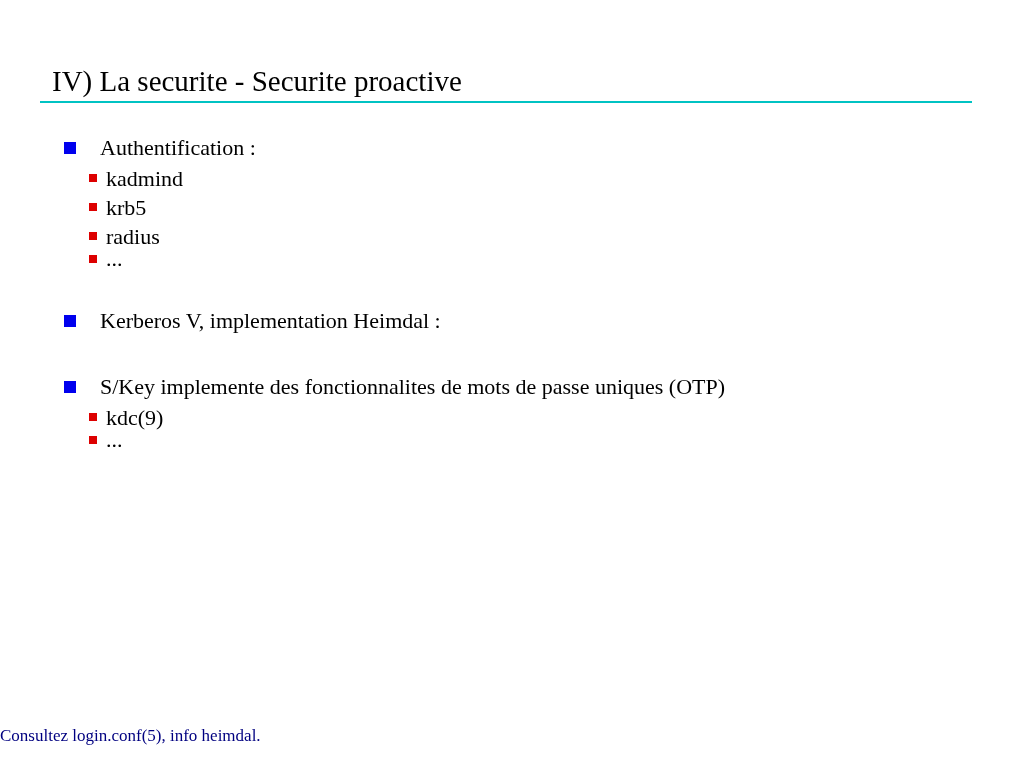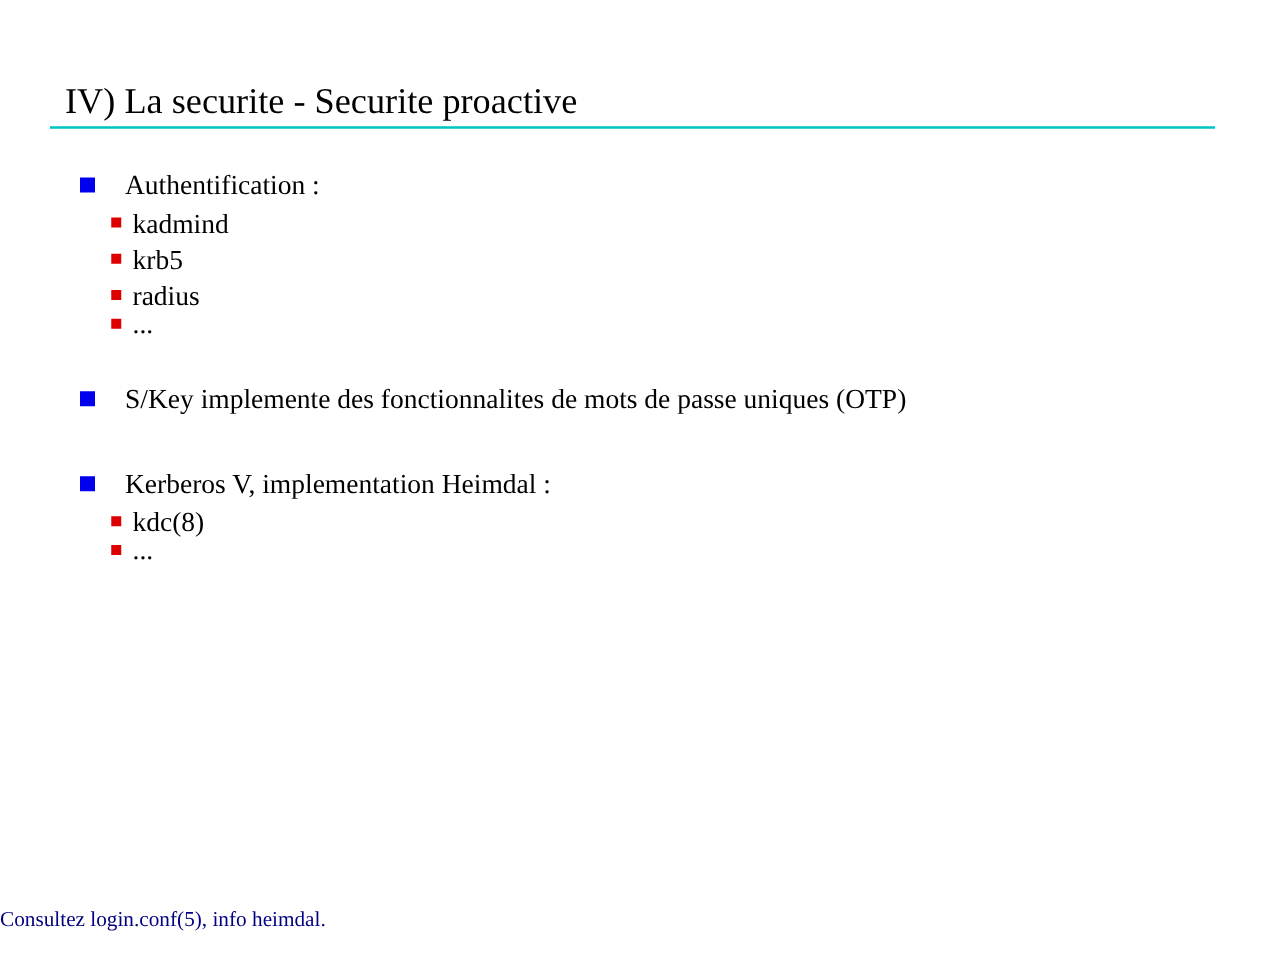--- a/index.html
+++ b/index.html
@@ -105,33 +105,33 @@
       <li>
         <span class="b2"></span>
         <span>radius</span>
       </li>
       <li class="ellipsis">
         <span class="b2"></span>
         <span>...</span>
       </li>
     </ul>
 
+    <div class="sec gap2">
+      <span class="b1"></span>
+      <span>Kerberos V, implementation Heimdal :</span>
+    </div>
+
     <div class="sec gap1">
       <span class="b1"></span>
       <span>S/Key implemente des fonctionnalites de mots de passe uniques (OTP)</span>
     </div>
-
-    <div class="sec gap2">
-      <span class="b1"></span>
-      <span>Kerberos V, implementation Heimdal :</span>
-    </div>
     <ul class="sub">
       <li>
         <span class="b2"></span>
-        <span>kdc(8)</span>
+        <span>kdc(9)</span>
       </li>
       <li class="ellipsis">
         <span class="b2"></span>
         <span>...</span>
       </li>
     </ul>
 
   </div>
 
   <div class="footer">Consultez login.conf(5), info heimdal.</div>

